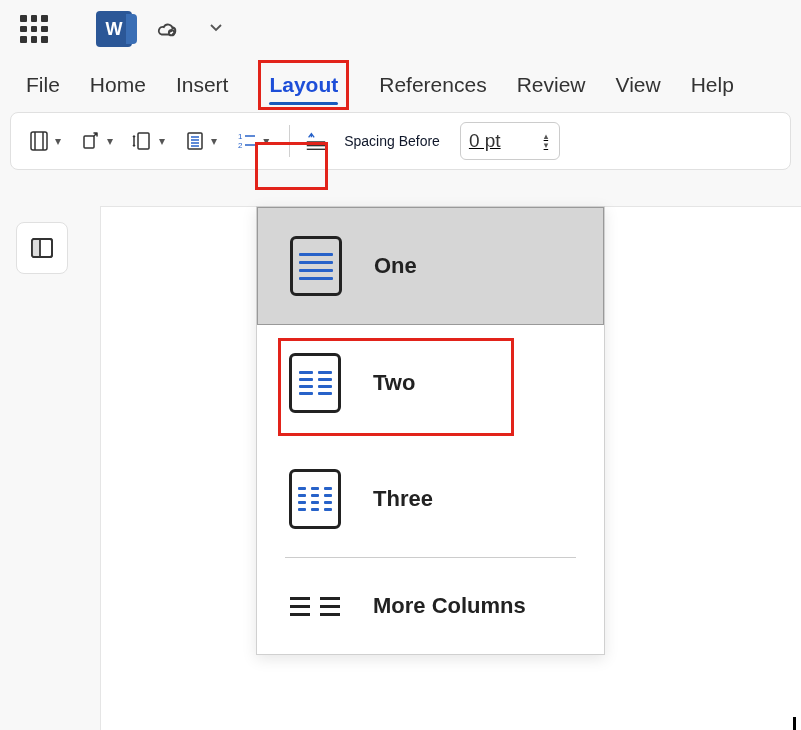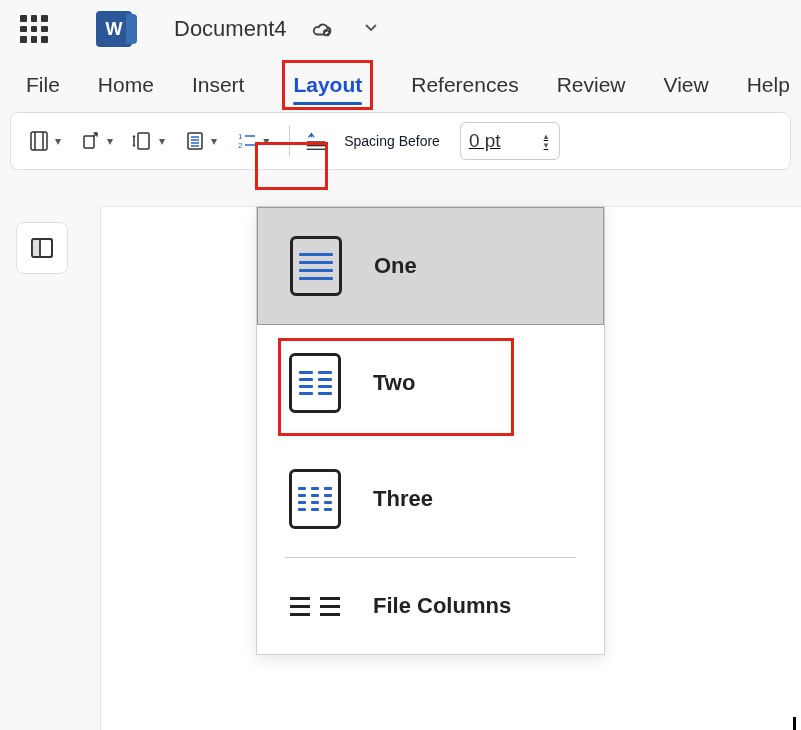--- a/index.html
+++ b/index.html
@@ -10,21 +10,21 @@
     .apps-grid { width: 28px; height: 28px; display: grid; grid-template-columns: repeat(3, 1fr); grid-template-rows: repeat(3, 1fr); gap: 4px; cursor: pointer; }
     .apps-grid span { background: #333; border-radius: 1px; }
     .word-logo { width: 36px; height: 36px; background: #2b5797; border-radius: 4px; display: flex; align-items: center; justify-content: center; color: #fff; font-weight: 700; font-size: 18px; position: relative; margin-left: 30px; }
     .word-logo::after { content: ''; position: absolute; right: -5px; top: 3px; bottom: 3px; width: 11px; background: #3a6eb5; border-radius: 0 4px 4px 0; }
     .doc-title { font-size: 22px; color: #333; margin-left: 24px; }
     .cloud-icon { width: 22px; height: 22px; position: relative; margin-left: 6px; }
     .cloud-icon svg { width: 100%; height: 100%; }
     .title-chevron { margin-left: 12px; color: #555; cursor: pointer; }
 
     
-    .ribbon-tabs { height: 54px; display: flex; align-items: center; padding: 0 26px; gap: 38px; }
+    .ribbon-tabs { height: 54px; display: flex; align-items: center; padding: 0 26px; gap: 30px; }
     .tab { font-size: 21px; color: #333; cursor: pointer; padding: 10px 0; position: relative; }
     .tab.active { color: #1d4ed8; font-weight: 600; }
     .tab.active::after { content: ''; position: absolute; left: 0; right: 0; bottom: 2px; height: 3px; background: #185abd; border-radius: 2px; }
 
     .highlight-red { border: 3px solid #e2231a; }
     .tab-wrap.hl { padding: 0 8px; }
 
     
     .toolbar { height: 58px; background: #fff; border: 1px solid #e0e0e0; border-radius: 8px; margin: 0 10px; display: flex; align-items: center; padding: 0 10px; gap: 6px; }
     .tool-btn { display: flex; align-items: center; gap: 2px; padding: 6px; border-radius: 4px; cursor: pointer; }
@@ -75,21 +75,20 @@
       <span></span>
       <span></span>
       <span></span>
       <span></span>
       <span></span>
       <span></span>
   </div>
   <div class="word-logo">
       <span>W</span>
     </div>
-  <div class="doc-title">Document4</div>
   <div class="cloud-icon">
     <svg viewBox="0 0 24 24" fill="none" stroke="#444" stroke-width="2">
         <path d="M18 12a5 5 0 0 0-9.5-2A4 4 0 0 0 6 18h11a4 4 0 0 0 1-7.9"></path>
         <circle cx="17" cy="16" r="4" fill="#444" stroke="none"></circle>
         <path d="M15.5 16l1 1 2-2" stroke="#fff" stroke-width="1.5"></path>
       </svg>
   </div>
   <div class="title-chevron">
     <svg width="16" height="16" viewBox="0 0 16 16">
         <path d="M3 6l5 5 5-5" stroke="#555" stroke-width="1.8" fill="none"></path>
@@ -254,17 +253,17 @@
           <span></span>
           <span></span>
           <span></span>
         </div>
       <div class="mc">
           <span></span>
           <span></span>
           <span></span>
         </div>
     </div>
-    <div class="dd-label">File Columns</div>
+    <div class="dd-label">More Columns</div>
   </div>
 </div>
 
 <div class="highlight-red hl-two"></div>
 
 </body></html>

